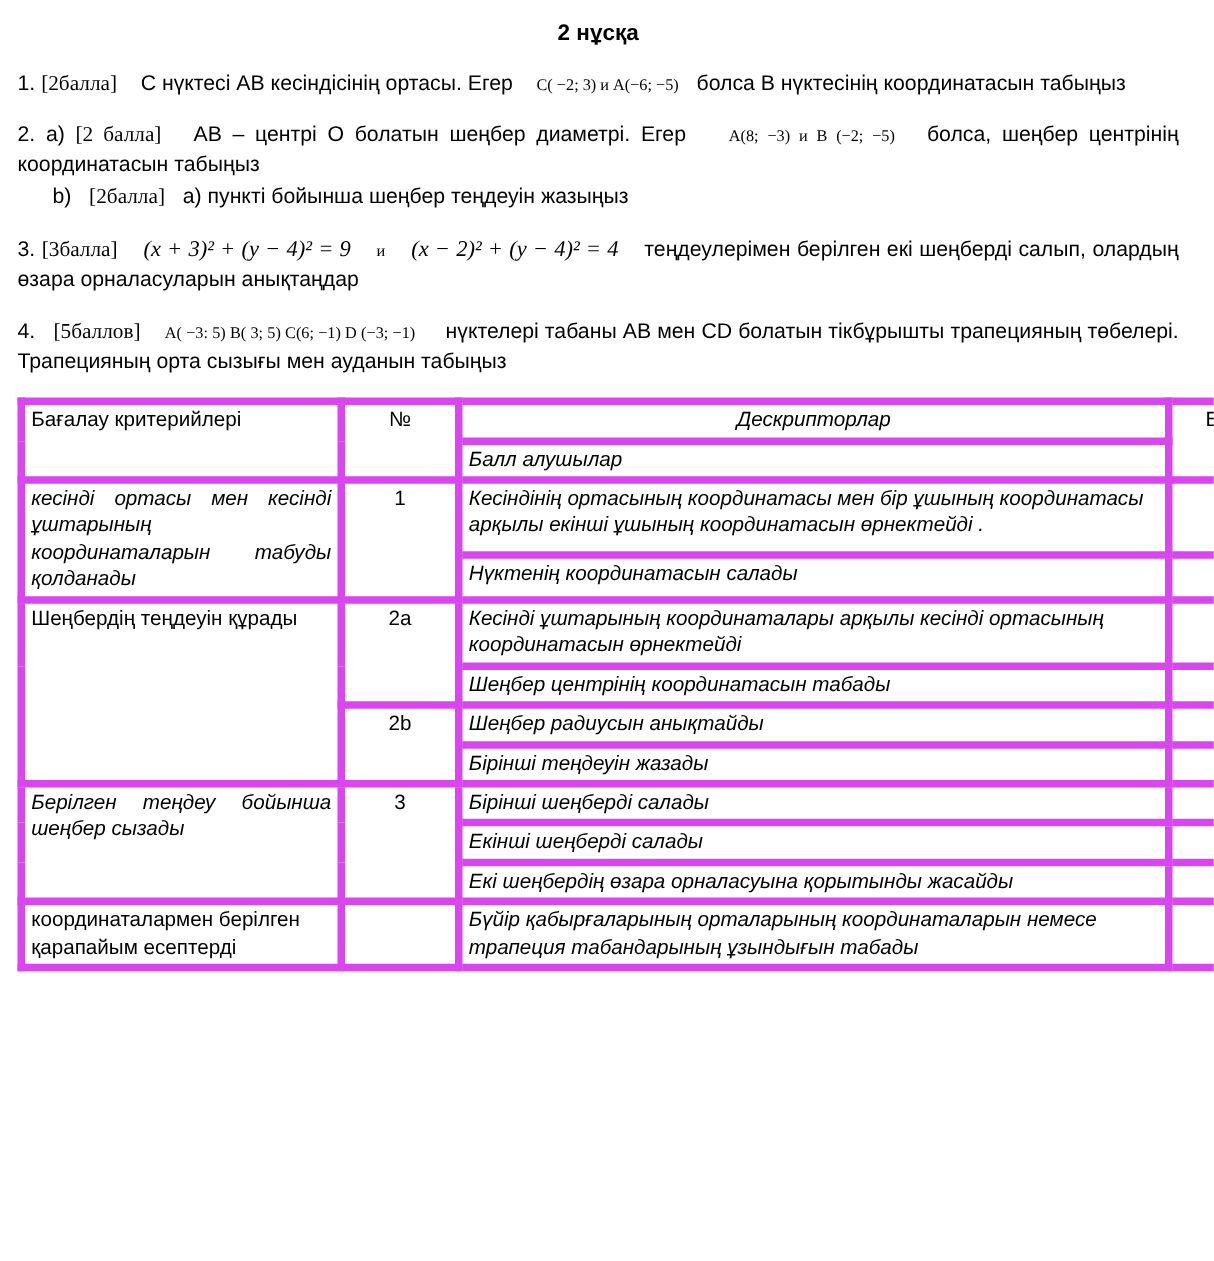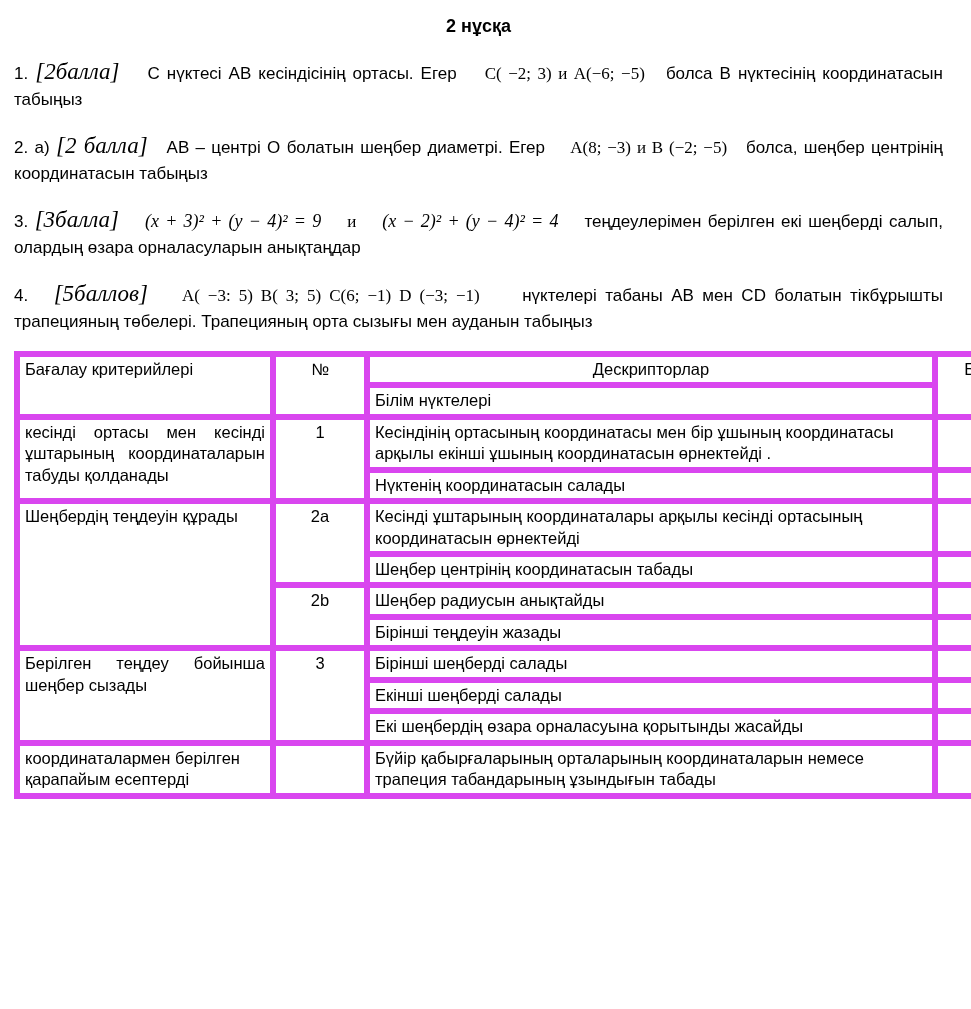--- a/index.html
+++ b/index.html
@@ -38,51 +38,51 @@
     display: block;
     padding-left: 28px;
   }
   .mathit {
     font-family: "Liberation Serif", serif;
     font-style: italic;
     font-size: 18px;
   }
   .mathrm {
     font-family: "Liberation Serif", serif;
-    font-size: 17px;
+    font-size: 13px;
   }
   .mathbr {
     font-family: "Liberation Serif", serif;
-    font-size: 23px;
-    font-style: italic;
+    font-size: 17px;
   }
   table.rubric {
     border-collapse: collapse;
     width: 957px;
     margin-top: 6px;
     table-layout: fixed;
   }
   table.rubric td, table.rubric th {
     border: 6px solid #d946ef;
     font-size: 16.5px;
     padding: 2px 5px;
     vertical-align: top;
     font-weight: normal;
     line-height: 1.3;
   }
   .col-crit { width: 240px; }
   .col-num  { width: 78px; text-align: center; }
-  .col-desc { width: 552px; }
+  .col-desc { width: 552px; font-style: italic; }
   .col-ball { width: 82px; text-align: center; }
   .hdr {
     text-align: center;
   }
   .crit-cell {
     text-align: justify;
     text-justify: inter-word;
+    font-style: italic;
   }
 </style>
 </head>
 <body>
 
 <div class="page">
 
   <div class="doc-title">2 нұсқа</div>
 
   <div class="task">
@@ -99,20 +99,27 @@
   <div class="task">
     <span>2.</span>
     <span>a)</span>
     <span class="mathbr">[2 балла]</span>
     &nbsp;
     <span>АВ – центрі О болатын шеңбер диаметрі. Егер</span>
     &nbsp;&nbsp;
     <span class="mathrm">A(8; −3) и B (−2; −5)</span>
     &nbsp;
     <span>болса, шеңбер центрінің координатасын табыңыз</span>
+    <span class="sub">
+      <span>b)</span>
+      &nbsp;
+      <span class="mathbr">[2балла]</span>
+      &nbsp;
+      <span>a) пункті бойынша шеңбер теңдеуін жазыңыз</span>
+    </span>
   </div>
 
   <div class="task">
     <span>3.</span>
     <span class="mathbr">[3балла]</span>
     &nbsp;&nbsp;
     <span class="mathit">(x + 3)² + (y − 4)² = 9</span>
     &nbsp;&nbsp;
     <span class="mathrm">и</span>
     &nbsp;&nbsp;
@@ -133,21 +140,21 @@
 
   <table class="rubric">
     <tbody>
       <tr>
         <td class="col-crit" rowspan="2">Бағалау критерийлері</td>
         <td class="col-num" rowspan="2">№</td>
         <td class="col-desc hdr">Дескрипторлар</td>
         <td class="col-ball" rowspan="2">Балл</td>
       </tr>
       <tr>
-        <td class="col-desc">Білім нүктелері</td>
+        <td class="col-desc">Балл алушылар</td>
       </tr>
 
       <tr>
         <td class="col-crit crit-cell" rowspan="2">кесінді ортасы мен кесінді ұштарының координаталарын табуды қолданады</td>
         <td class="col-num" rowspan="2">1</td>
         <td class="col-desc">Кесіндінің ортасының координатасы мен бір ұшының координатасы арқылы екінші ұшының координатасын өрнектейді  .</td>
         <td class="col-ball">1</td>
       </tr>
       <tr>
         <td class="col-desc">Нүктенің координатасын салады</td>

